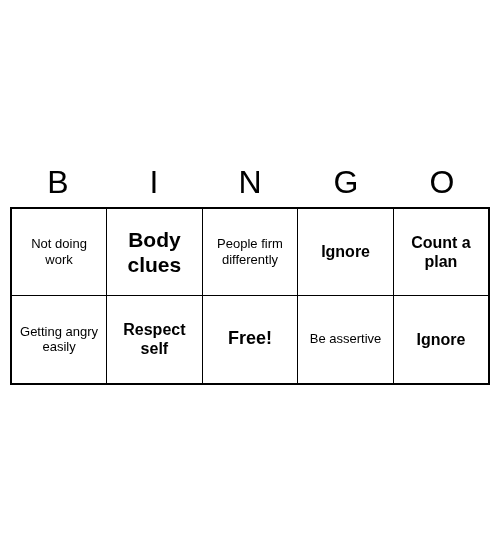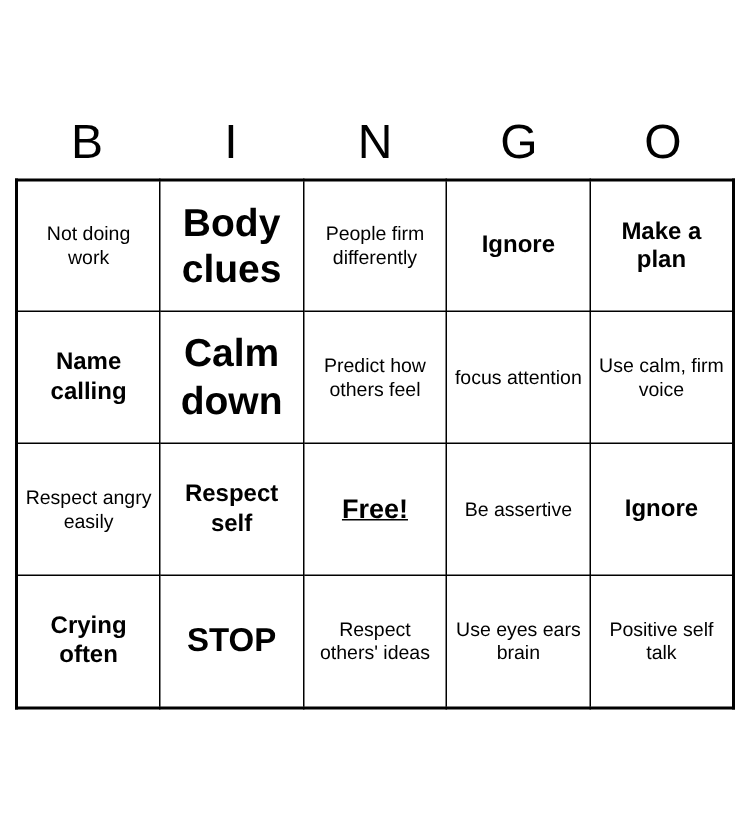--- a/index.html
+++ b/index.html
@@ -40,32 +40,31 @@
       border: 1px solid #000;
       width: 20%;
       height: 88px;
       text-align: center;
       vertical-align: middle;
       padding: 4px;
       font-size: 13px;
       line-height: 1.2;
     }
     .bingo-grid td.large-text {
-      font-size: 26px;
+      font-size: 21px;
       font-weight: bold;
       margin-top: 12px;
     }
     .bingo-grid td.medium-text {
       font-size: 16px;
       font-weight: bold;
     }
     .bingo-grid td.free {
       font-size: 18px;
       font-weight: bold;
-      text-decoration: underline;
     }
     .bingo-grid td.stop {
       font-size: 22px;
       font-weight: bold;
     }
   </style>
 </head>
 <body>
 
 <div class="bingo-container">
@@ -76,38 +75,24 @@
     <div class="bingo-letter">G</div>
     <div class="bingo-letter">O</div>
   </div>
   <table class="bingo-grid">
     <tbody id="grid-body">
     <tr>
           <td>Not doing work</td>
           <td class="large-text">Body clues</td>
           <td>People firm differently</td>
           <td class="medium-text">Ignore</td>
-          <td class="medium-text">Make a plan</td>
+          <td class="medium-text">Count a plan</td>
         </tr>
         <tr>
-          <td class="medium-text">Name calling</td>
-          <td class="large-text">Calm down</td>
-          <td>Predict how others feel</td>
-          <td>focus attention</td>
-          <td>Use calm, firm voice</td>
-        </tr>
-        <tr>
-          <td>Respect angry easily</td>
+          <td>Getting angry easily</td>
           <td class="medium-text">Respect self</td>
           <td class="free">Free!</td>
           <td>Be assertive</td>
           <td class="medium-text">Ignore</td>
-        </tr>
-        <tr>
-          <td class="medium-text">Crying often</td>
-          <td class="stop">STOP</td>
-          <td>Respect others' ideas</td>
-          <td>Use eyes ears brain</td>
-          <td>Positive self talk</td>
         </tr>
       </tbody>
   </table>
 </div>
 
 </body></html>

